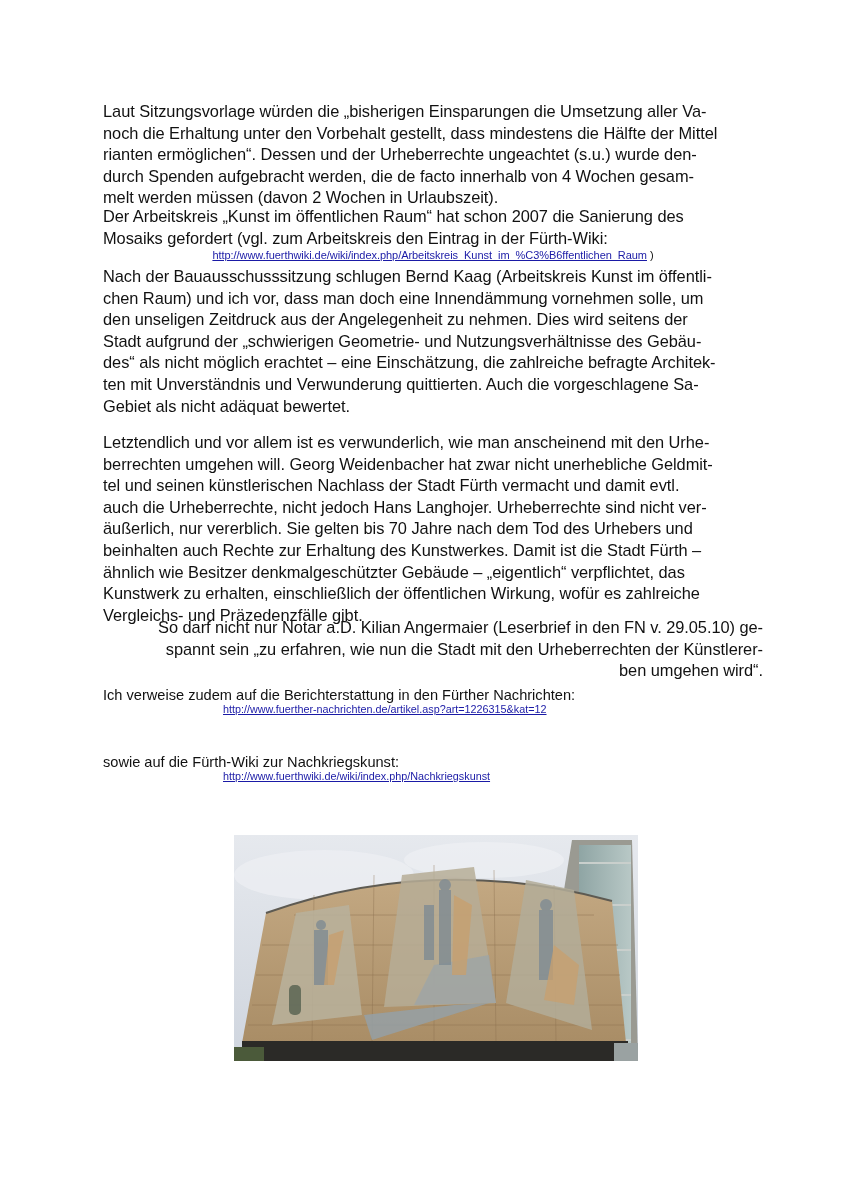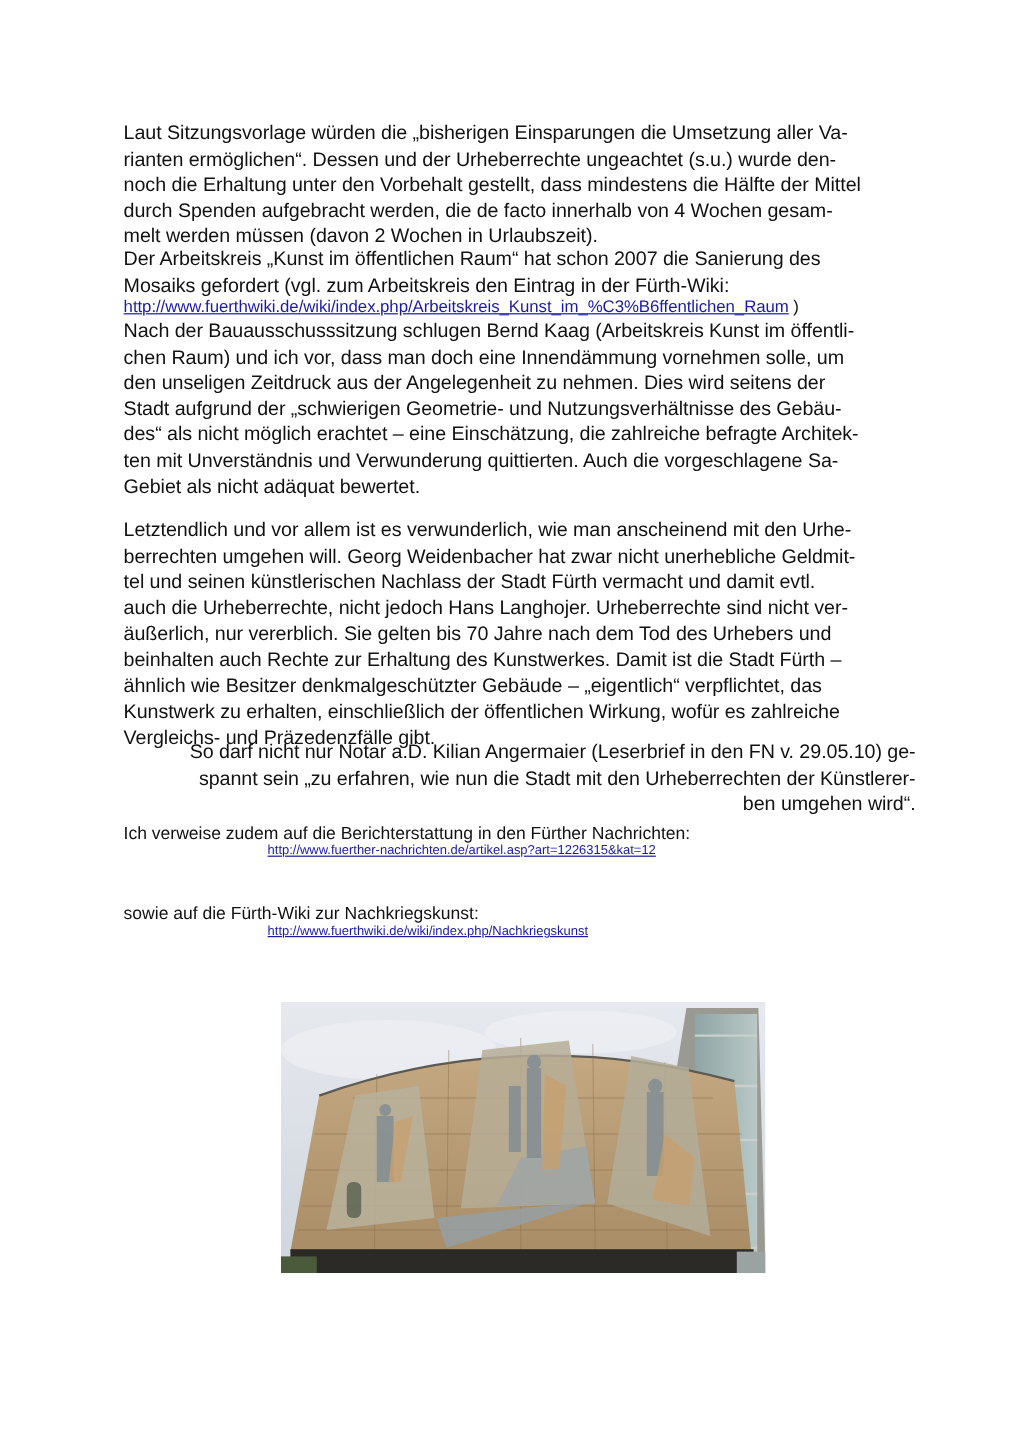--- a/index.html
+++ b/index.html
@@ -28,22 +28,23 @@
       line-height: 21.6px;
       letter-spacing: -0.05px;
     }
     .line {
       display: block;
       white-space: nowrap;
     }
     .small-link-line {
       display: block;
       white-space: nowrap;
-      font-size: 14px;
+      font-size: 11px;
       line-height: 13px;
+      text-align: center;
     }
     a.link {
       color: #1a1aa6;
       text-decoration: underline;
     }
     .closing {
       color: #111111;
       text-decoration: none;
     }
     .note {
@@ -77,22 +78,22 @@
       display: block;
     }
   </style>
 </head>
 <body>
 
 <div class="page">
 
   <div class="para" style="top:101px;">
     <span class="line">Laut Sitzungsvorlage würden die „bisherigen Einsparungen die Umsetzung aller Va-</span>
+    <span class="line">noch die Erhaltung unter den Vorbehalt gestellt, dass mindestens die Hälfte der Mittel</span>
     <span class="line">rianten ermöglichen“. Dessen und der Urheberrechte ungeachtet (s.u.) wurde den-</span>
-    <span class="line">noch die Erhaltung unter den Vorbehalt gestellt, dass mindestens die Hälfte der Mittel</span>
     <span class="line">durch Spenden aufgebracht werden, die de facto innerhalb von 4 Wochen gesam-</span>
     <span class="line">melt werden müssen (davon 2 Wochen in Urlaubszeit).</span>
   </div>
 
   <div class="para" style="top:206px;">
     <span class="line">Der Arbeitskreis „Kunst im öffentlichen Raum“ hat schon 2007 die Sanierung des</span>
     <span class="line">Mosaiks gefordert (vgl. zum Arbeitskreis den Eintrag in der Fürth-Wiki:</span>
     <span class="small-link-line">
       <a class="link" href="#">http://www.fuerthwiki.de/wiki/index.php/Arbeitskreis_Kunst_im_%C3%B6ffentlichen_Raum</a><span class="closing"> )</span>
     </span>

